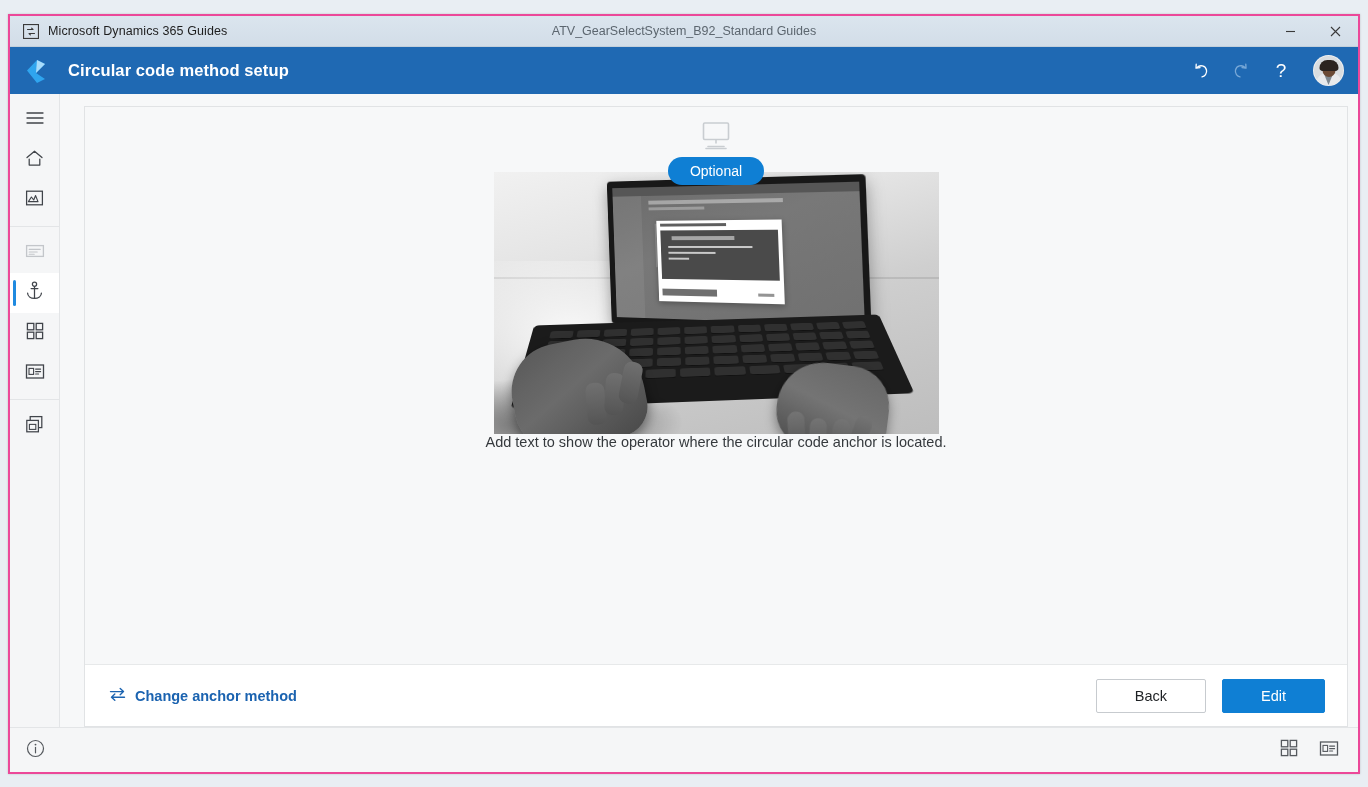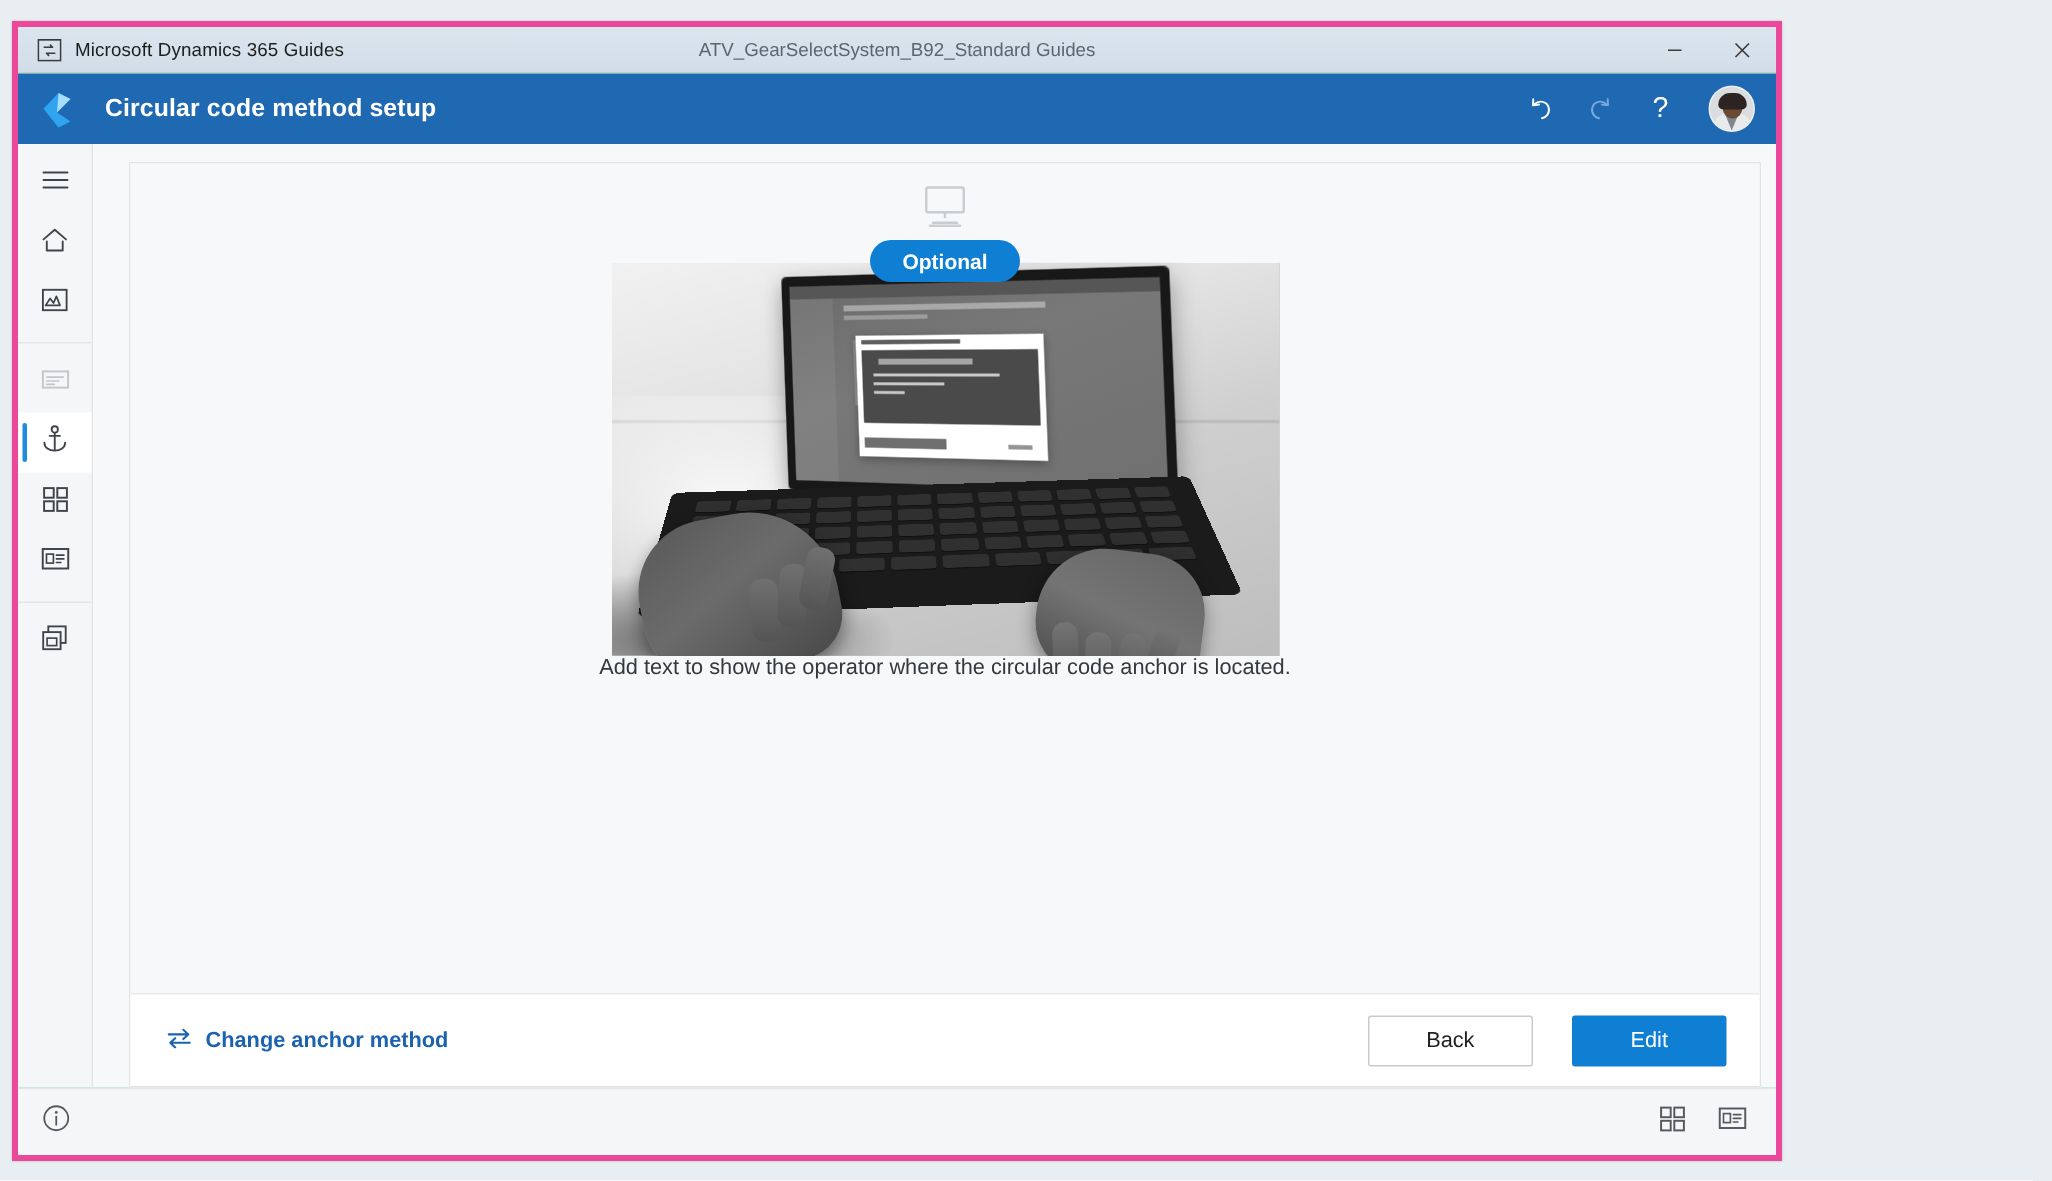--- a/index.html
+++ b/index.html
@@ -12,23 +12,23 @@
   .app {
     position: relative;
     width: 1368px; height: 787px;
     background: #e9eef3;
   }
 
   
   .window {
     position: absolute;
     left: 8px; top: 14px;
-    width: 1180px; height: 760px;
-    background: #22c55e;
-    border: 4px solid #ec4899;
+    width: 1352px; height: 760px;
+    background: #fef9c3;
+    border: 2px solid #ec4899;
     display: flex;
     flex-direction: column;
     box-shadow: 0 0 2px rgba(0,0,0,.18);
   }
   .titlebar {
     height: 31px;
     background: linear-gradient(180deg,#dbe5ee 0%, #d2dde8 100%);
     display: flex; align-items: center;
     position: relative;
     flex: 0 0 31px;
@@ -156,21 +156,21 @@
   
   .pane {
     flex: 1; background: #f7f8f9;
     display: flex; flex-direction: column; align-items: center;
     min-height: 0; position: relative;
     padding-top: 14px;
   }
   .monitor-icon { color: #c9cdd1; margin-bottom: 2px; }
   .optional-badge {
     background: #0f7fd4; color: #fff;
-    font-size: 14px; font-weight: 700;
+    font-size: 14px; font-weight: 400;
     padding: 6px 22px; border-radius: 14px;
     position: relative; z-index: 3;
     margin-bottom: -13px;
   }
 
   
   .photo {
     width: 445px; height: 262px;
     position: relative; overflow: hidden;
     background: #cfd1d2;
@@ -290,21 +290,21 @@
     border-top: 1px solid #e7e9ea;
     background: #ffffff;
     display: flex; align-items: center;
     padding: 0 22px 0 24px;
   }
   .change-link {
     display: flex; align-items: center; gap: 9px;
     color: #1b63b0; font-size: 14.5px; font-weight: 600;
     cursor: default;
   }
-  .footer-btns { margin-left: auto; display: flex; gap: 26px; border-radius: 16px; }
+  .footer-btns { margin-left: auto; display: flex; gap: 16px; border-radius: 16px; }
   .btn {
     font-size: 14.5px; font-family: inherit;
     padding: 0 38px; height: 34px; border-radius: 2px;
     cursor: default;
   }
   .btn-secondary { background:#fff; border:1px solid #c7cbcf; color:#1e2124; }
   .btn-primary { background:#0f7fd4; border:1px solid #0f7fd4; color:#fff; }
 
   
   .statusbar {

